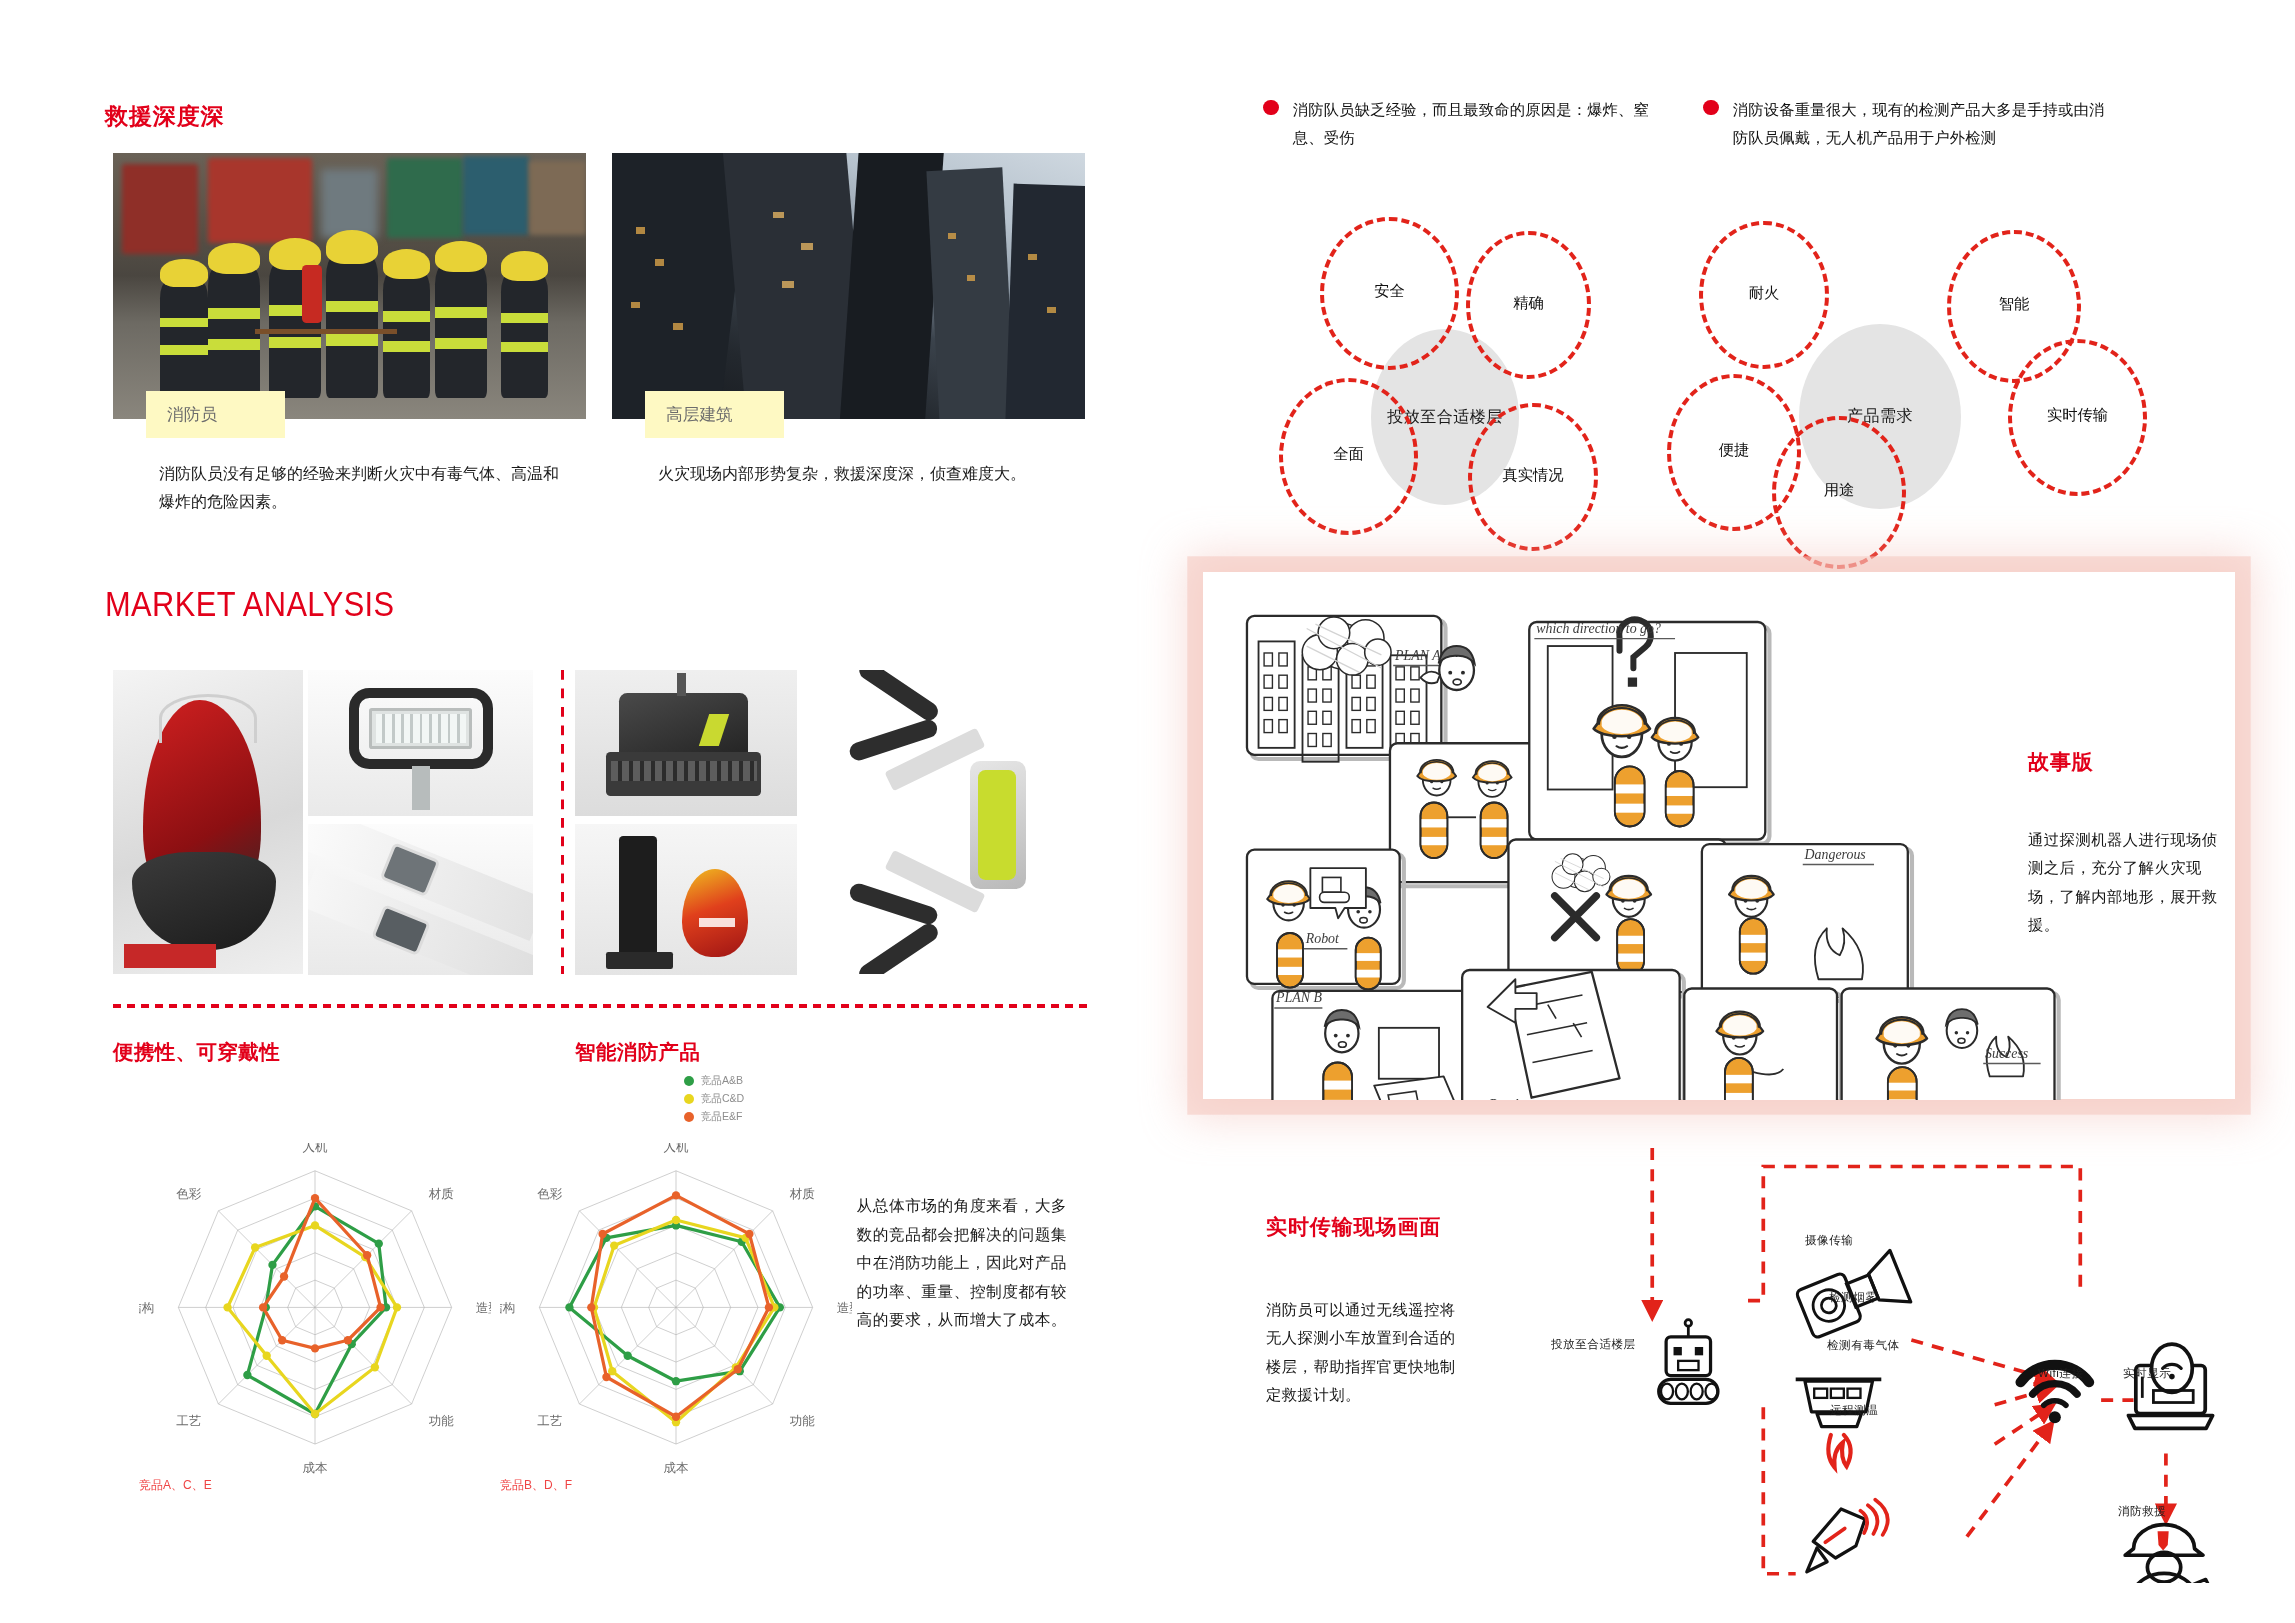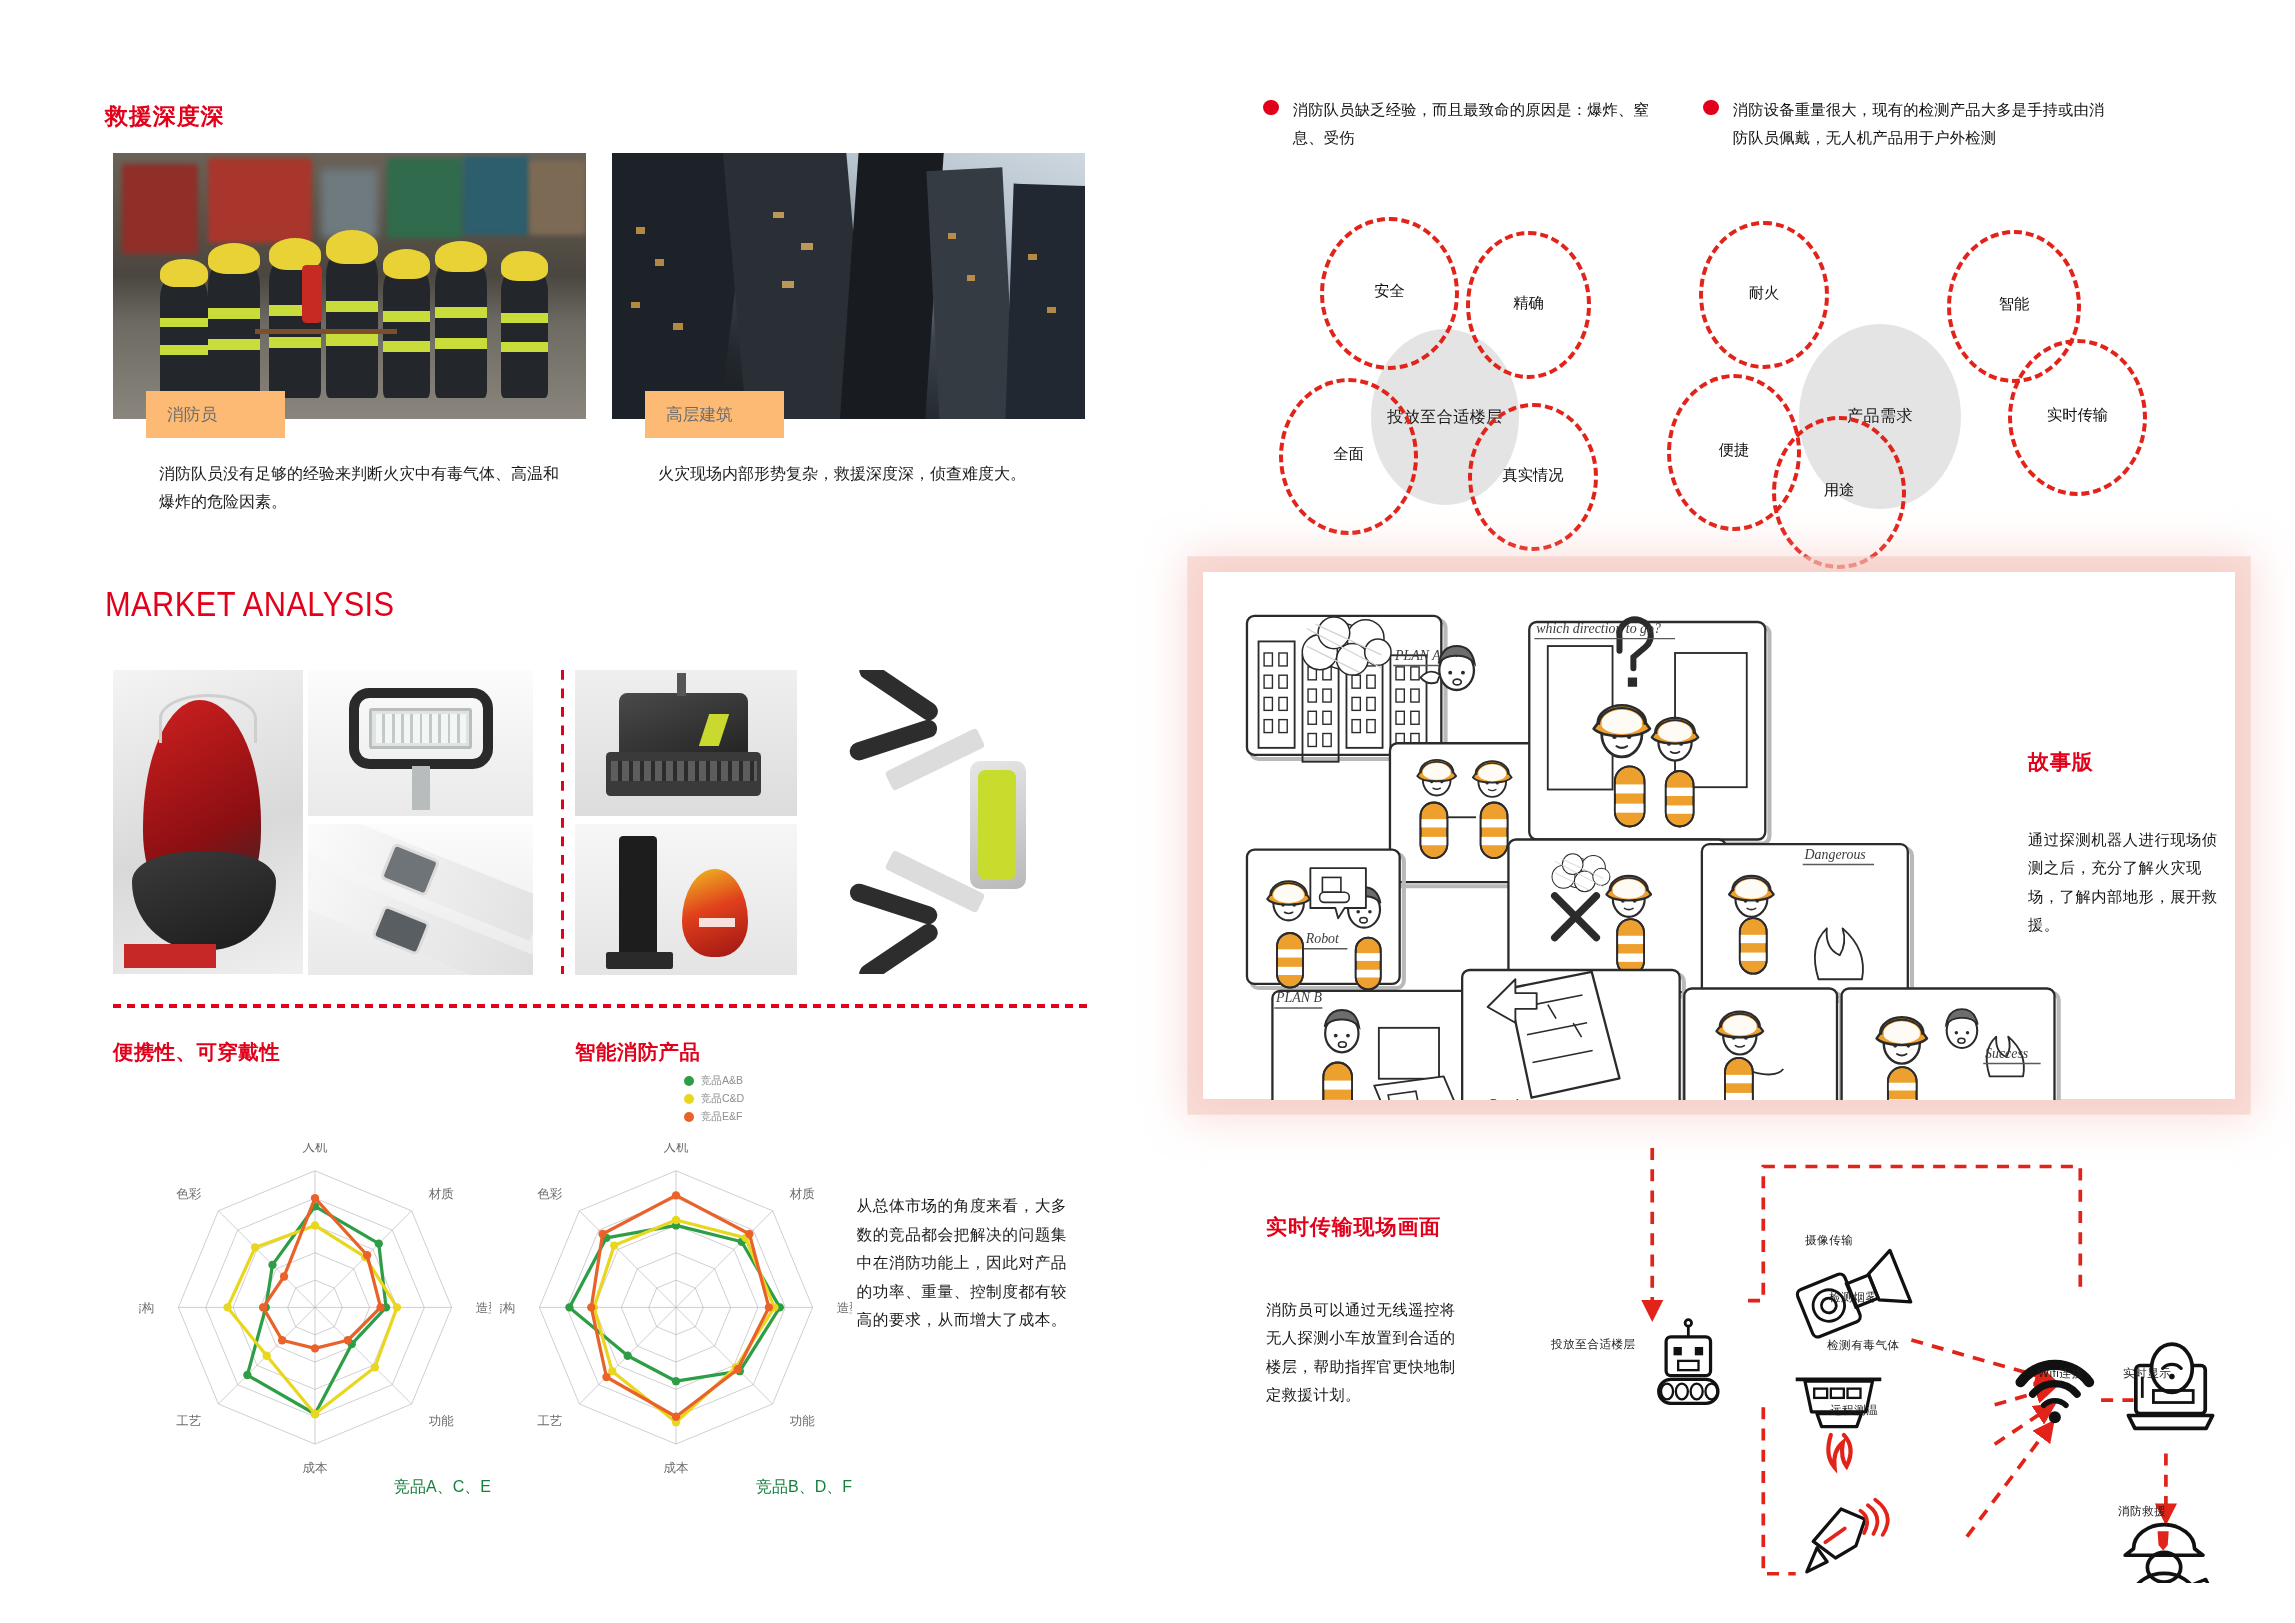--- a/index.html
+++ b/index.html
@@ -15,21 +15,21 @@
   
   #painpoint-title {
     position: absolute; left: 105px; top: 101px;
     font-size: 23px; color:#e2001a; font-weight: bold; letter-spacing:0.9px;
   }
 
   .photo-card { position: absolute; }
   .photo { position: relative; overflow: hidden; }
   .photo-caption {
     position: absolute; left: 33px; bottom: -19.4px;
-    background: #fdba74; color: #6d6d6d;
+    background: #fef9c3; color: #6d6d6d;
     font-size: 16.7px; padding: 12px 28px 12px 21px;
     min-width: 139px;
   }
   .photo-desc {
     position: absolute; font-size: 16px; color:#1b1b1b;
     line-height: 1.75; width: 407px; left: 46px;
   }
 
   
   .ph-fire {
@@ -74,21 +74,21 @@
   }
   .dash-h {
     position:absolute; height:4.2px;
     background-image: linear-gradient(to right, #e2001a 0 7.9px, transparent 7.9px 14px);
     background-size: 14px 4.2px;
   }
   .cat-label { position:absolute; color:#e2001a; font-weight:bold; font-size:20.4px; letter-spacing:0.5px;}
 
   
   .radar-wrap { position:absolute; }
-  .radar-cap { position:absolute; width:100%; text-align:right; font-size:16px; color:#15803d; }
+  .radar-cap { position:absolute; width:100%; text-align:left; font-size:12px; color:#ef4444; }
   .legend { position:absolute; }
   .legend-row { display:flex; align-items:center; margin-bottom:4.2px; }
   .legend-dot { width:10.2px; height:10.2px; border-radius:50%; margin-right:6.5px; }
   .legend-txt { font-size:10.6px; color:#8d8d8d;text-align:center; }
   #market-note {
     position:absolute; left:850px; top:1164px; width:217px;
     font-size:15.7px; line-height:1.82; color:#1b1b1b; letter-spacing:0.5px;text-align:right;
   }
 
   

